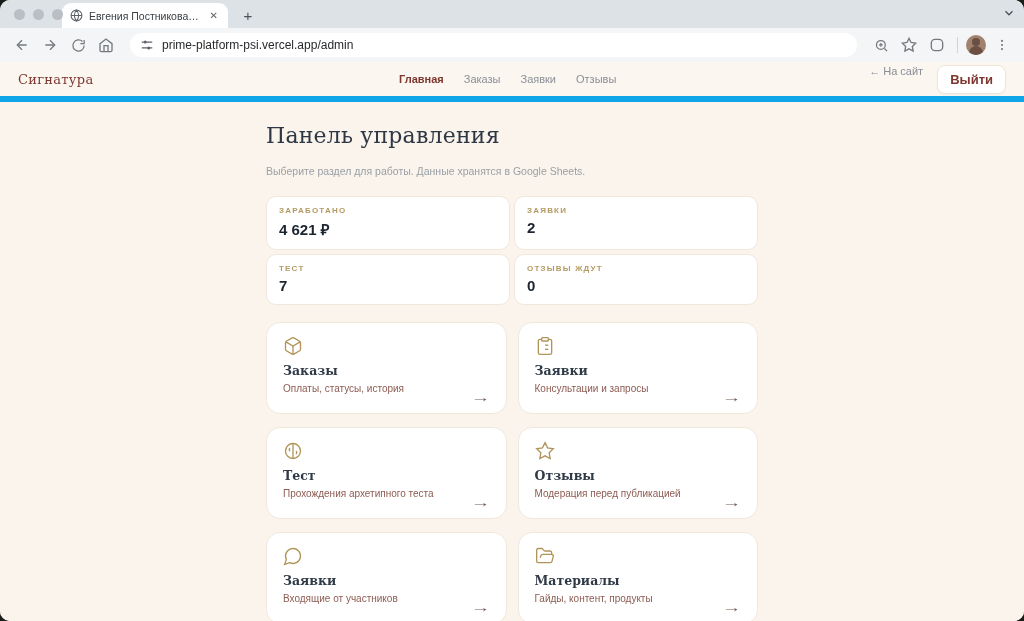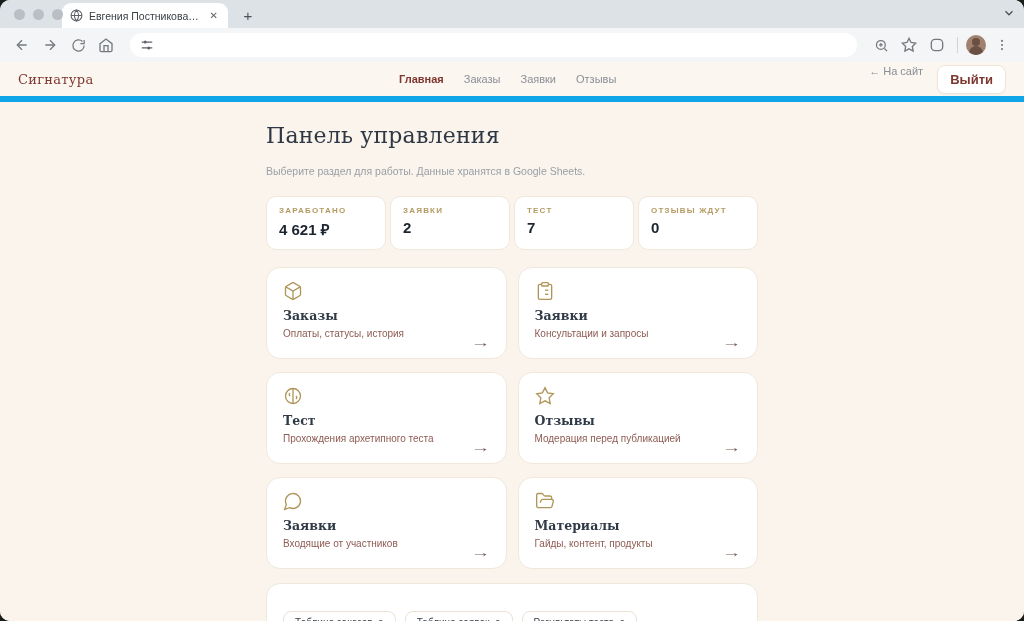--- a/index.html
+++ b/index.html
@@ -85,21 +85,21 @@
     font-family:"Liberation Sans", sans-serif;
   }
 
   .main { width:492px; margin:0 auto; padding-top:21px; }
   .page-title {
     font-family:"DejaVu Serif", serif; font-size:22px; color:#2e3744;
     font-weight:normal; letter-spacing:0.2px;
   }
   .page-subtitle { font-size:10.5px; color:#9aa0a6; margin-top:17px; }
 
-  .stats { display:grid; grid-template-columns:repeat(4,1fr); gap:4px; margin-top:19px; }
+  .stats { display:grid; grid-template-columns:repeat(2,1fr); gap:4px; margin-top:19px; }
   .stat-card {
     background:#ffffff; border:1px solid #f1e8dc; border-radius:10px;
     padding:9px 12px 10px;
   }
   .stat-label {
     font-size:8px; letter-spacing:1.2px; color:#b49a62; font-weight:bold;
   }
   .stat-value { font-size:15px; font-weight:bold; color:#1c2430; margin-top:4px; }
 
   .cards { display:grid; grid-template-columns:1fr 1fr; gap:13px 11px; margin-top:17px; }
@@ -184,20 +184,21 @@
           <polyline points="9 22 9 13 15 13 15 22"></polyline>
         </svg>
     </div>
     <div class="omnibox">
       <svg width="14" height="14" viewBox="0 0 24 24" fill="none" stroke="#5f6368" stroke-width="2">
         <line x1="3" y1="7" x2="21" y2="7"></line>
           <circle cx="9" cy="7" r="2.6" fill="#5f6368" stroke="none"></circle>
         <line x1="3" y1="17" x2="21" y2="17"></line>
           <circle cx="15" cy="17" r="2.6" fill="#5f6368" stroke="none"></circle>
       </svg>
+      <span class="omni-url">prime-platform-psi.vercel.app/admin</span>
     </div>
     <div class="tb-icon">
       <svg width="15" height="15" viewBox="0 0 24 24" fill="none" stroke="currentColor" stroke-width="2">
           <circle cx="11" cy="11" r="7"></circle>
           <path d="m21 21-4.3-4.3"></path>
           <path d="M8 11h6"></path>
           <path d="M11 8v6"></path>
         </svg>
     </div>
     <div class="tb-icon">

